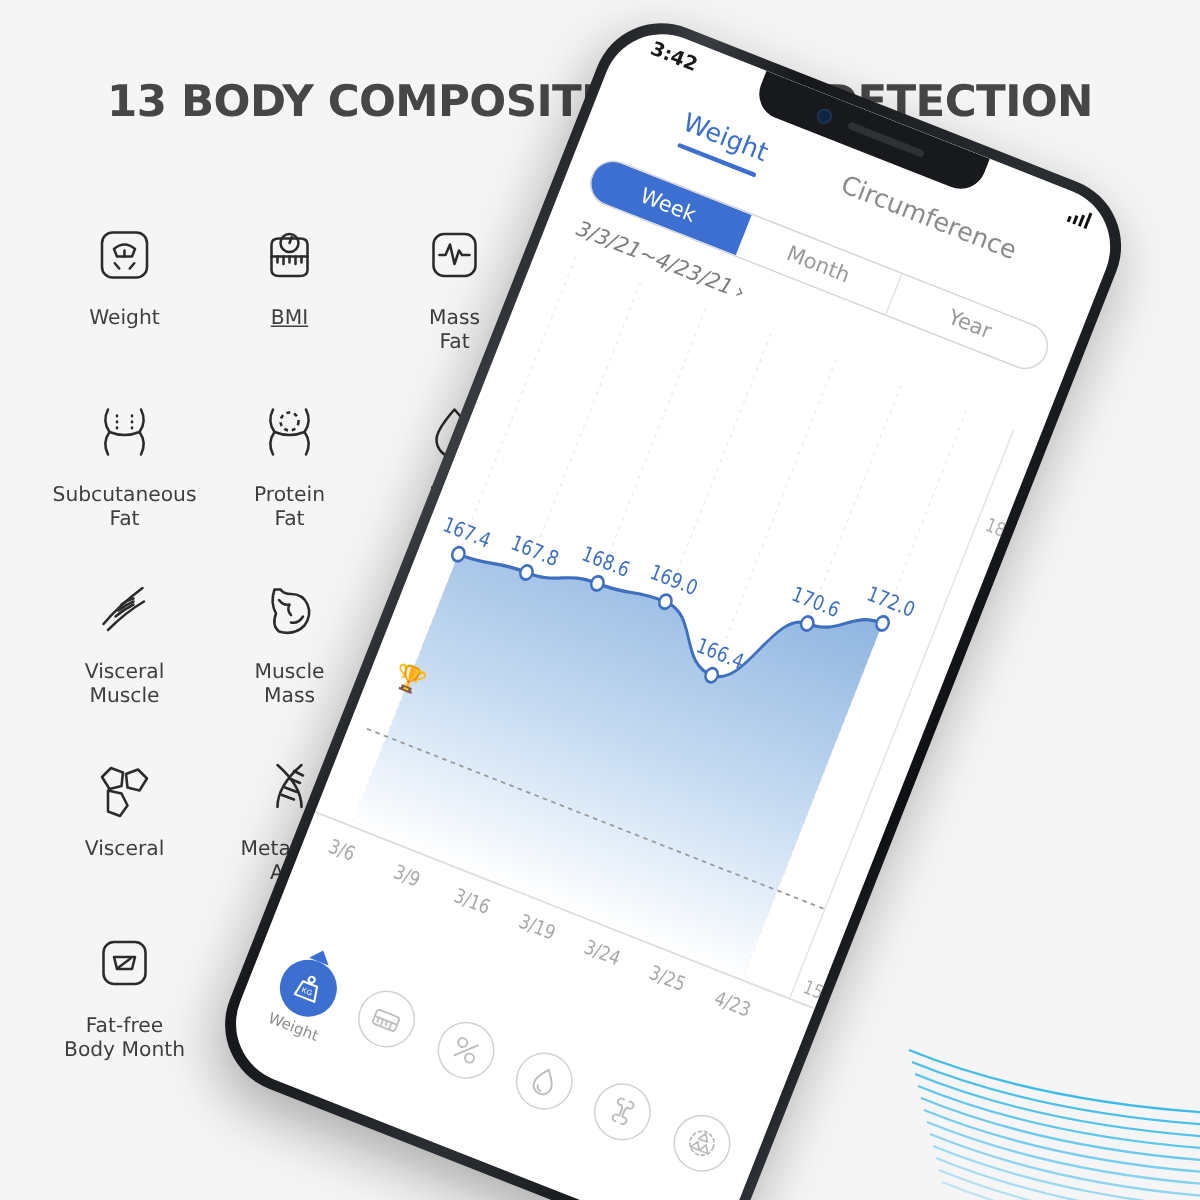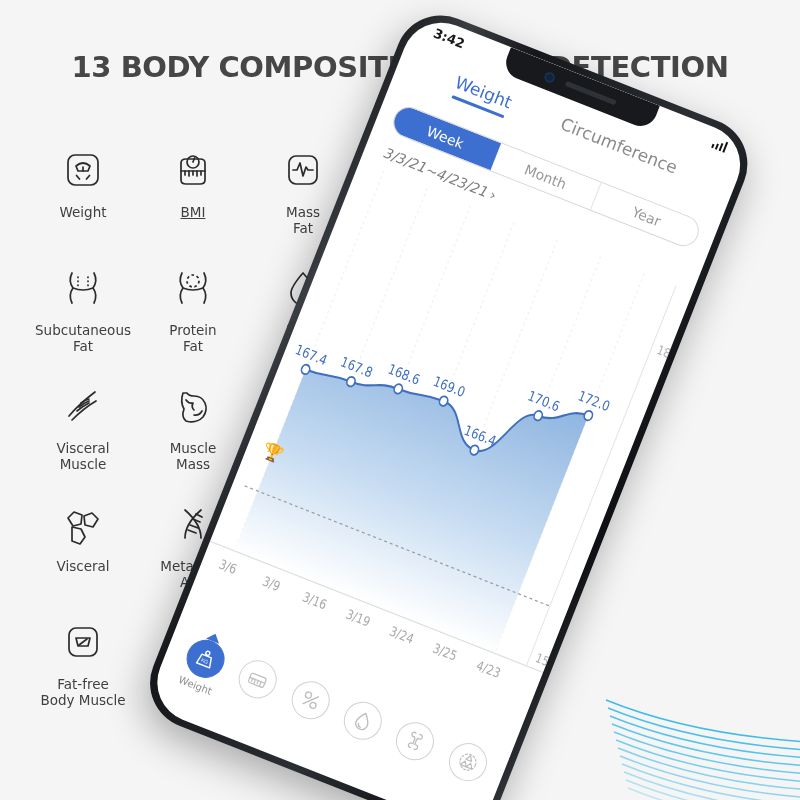--- a/index.html
+++ b/index.html
@@ -375,21 +375,21 @@
     </div>
     <div class="metric-cell">
       <div class="metric-icon">
         <svg viewBox="0 0 48 48">
           <rect x="10" y="10" width="28" height="28" rx="7" fill="none" stroke="#2b2b2b" stroke-width="1.7" stroke-linecap="round" stroke-linejoin="round"></rect>
           <path d="M17 20 h14 l-2 8 h-10 z" fill="none" stroke="#2b2b2b" stroke-width="1.7" stroke-linecap="round" stroke-linejoin="round"></path>
           <path d="M20 27 l8 -6" fill="none" stroke="#2b2b2b" stroke-width="1.7" stroke-linecap="round" stroke-linejoin="round"></path>
         </svg>
       </div>
       <div class="metric-label" style="white-space: pre-line;">Fat-free
-Body Muscle</div>
+Body Month</div>
     </div>
   </div>
 
 <svg id="arc-left" class="arc-deco" viewBox="0 0 270 330">
   <g fill="none" stroke="#29b6e8" stroke-width="1.6">
     <path d="M250 8 C120 30 35 120 40 205 C44 280 110 322 186 328" opacity=".95"></path>
     <path d="M254 16 C126 38 43 126 48 208 C52 280 116 320 190 326" opacity=".9"></path>
     <path d="M258 24 C132 46 51 132 56 211 C60 280 122 318 194 324" opacity=".85"></path>
     <path d="M262 32 C138 54 59 138 64 214 C68 280 128 316 198 322" opacity=".8"></path>
     <path d="M266 40 C144 62 67 144 72 217 C76 280 134 314 202 320" opacity=".75"></path>

